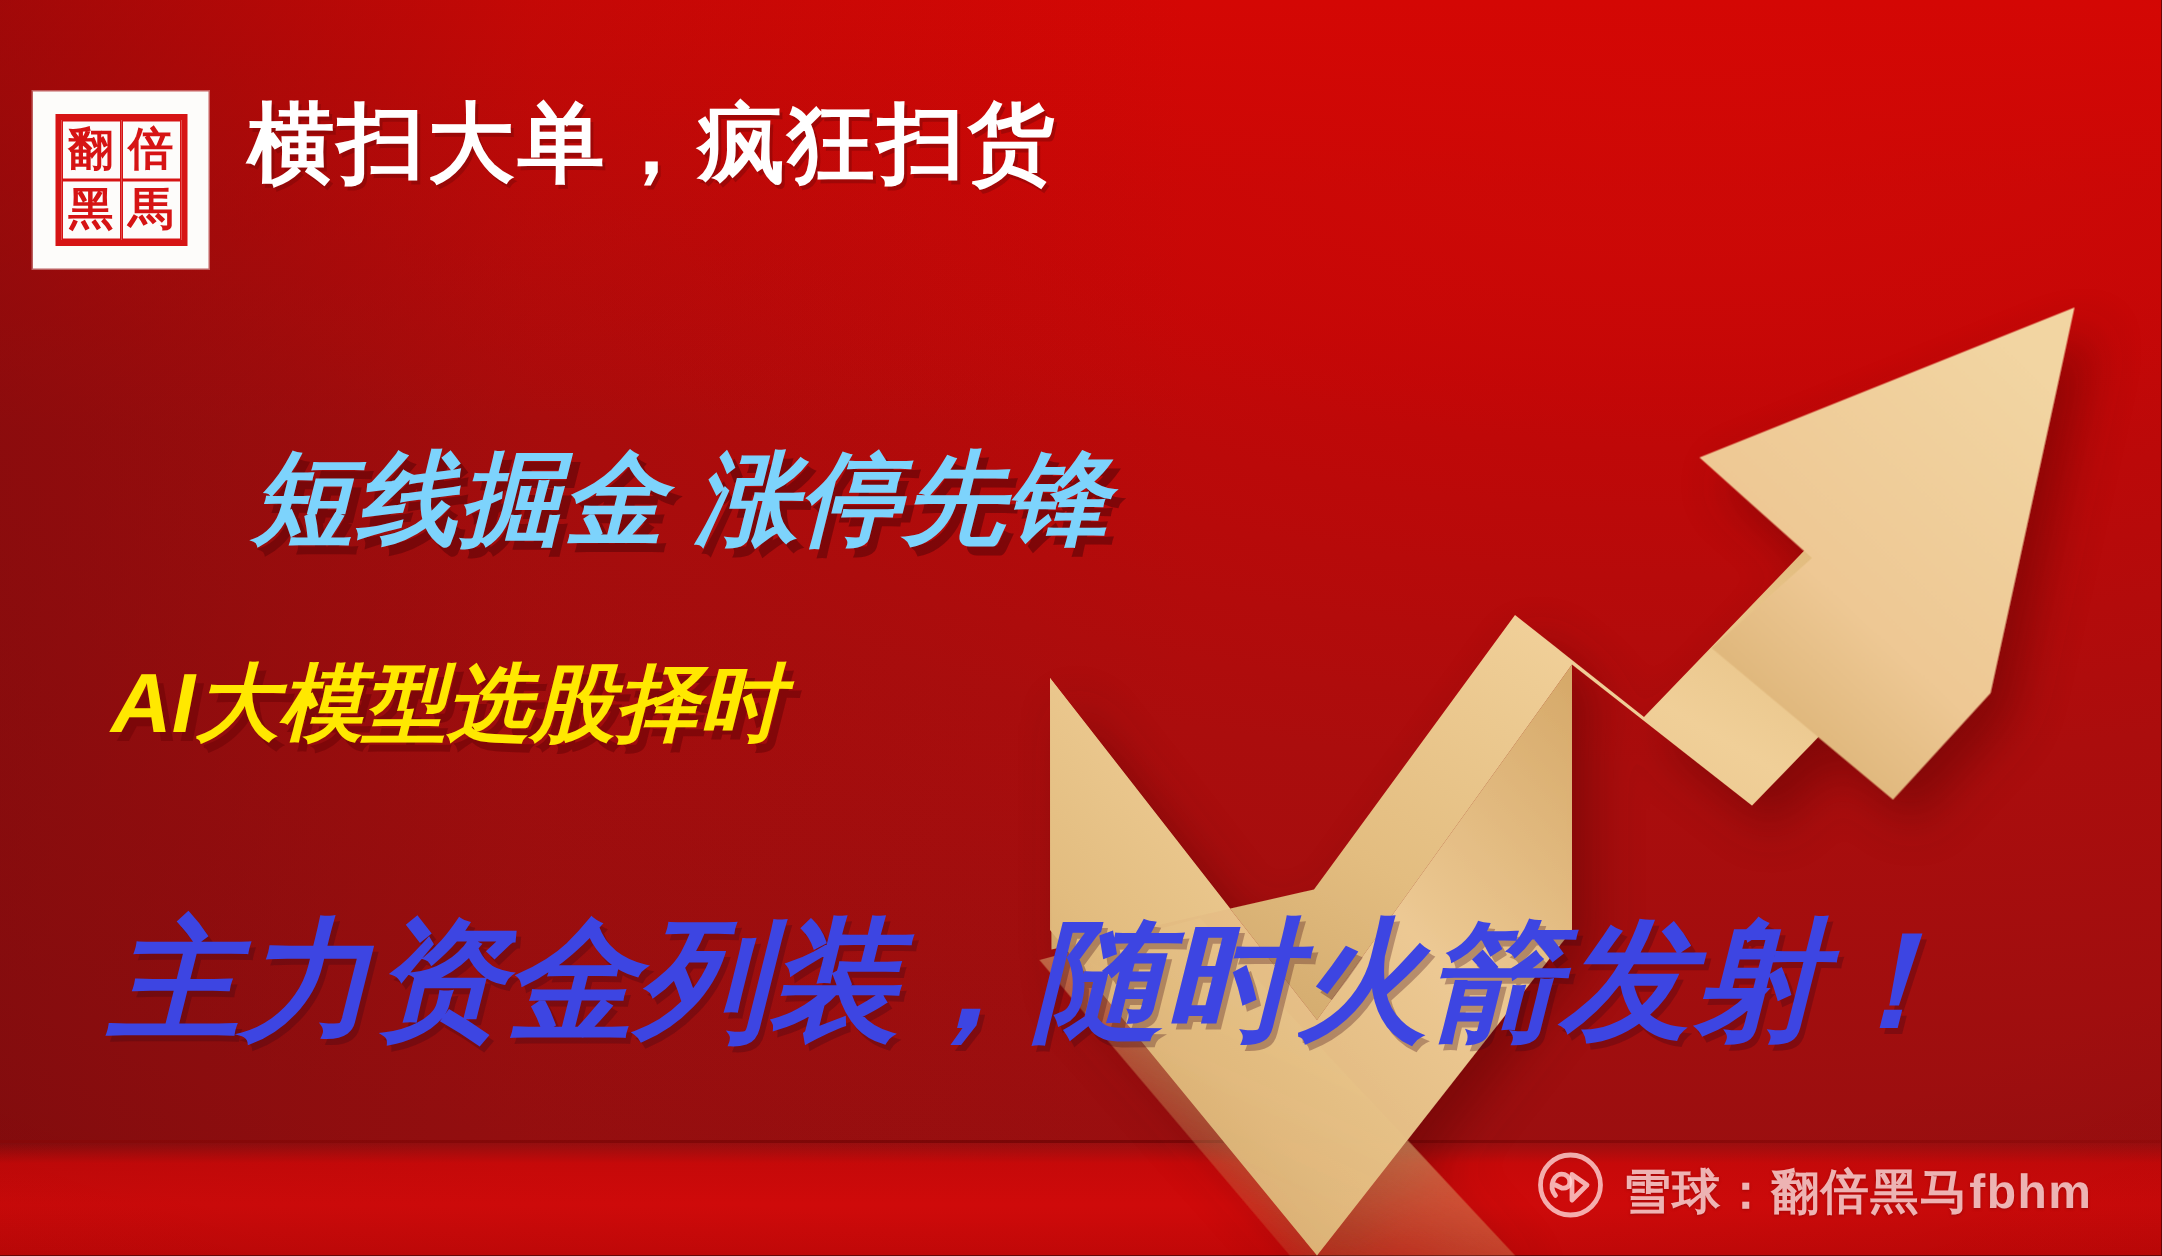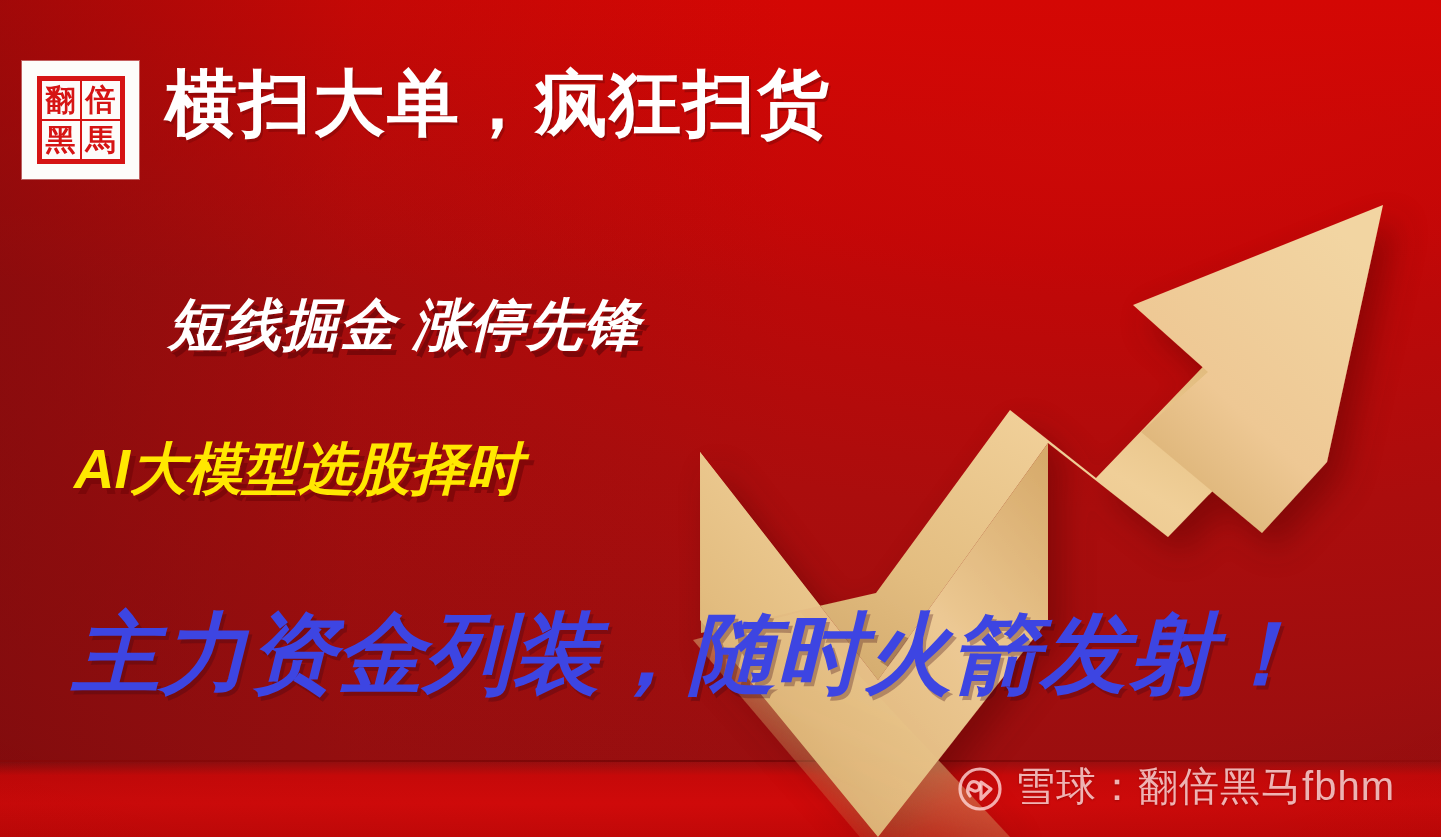--- a/index.html
+++ b/index.html
@@ -73,37 +73,37 @@
     font-size:30px;
     line-height:1;
     border:1px solid #d61414;
     box-sizing:border-box;
   }
 
   
   .headline{
     position:absolute;
     left:165px; top:66px;
-    font-size:72px;
+    font-size:58px;
     font-weight:900;
     color:#ffffff;
     letter-spacing:2px;
     line-height:1.05;
     white-space:nowrap;
     text-shadow:2px 3px 0 rgba(120,6,6,0.45);
   }
 
   
   .line2{
     position:absolute;
     left:168px; top:288px;
-    font-size:56px;
+    font-size:68px;
     font-weight:900;
     font-style:italic;
-    color:#ffffff;
+    color:#7dd3fc;
     letter-spacing:1px;
     white-space:nowrap;
     text-shadow:5px 6px 0 rgba(110,6,8,0.75);
   }
   .line3{
     position:absolute;
     left:74px; top:432px;
     font-size:56px;
     font-weight:900;
     font-style:italic;
@@ -121,24 +121,24 @@
     color:#3d45e2;
     letter-spacing:0px;
     white-space:nowrap;
     text-shadow:3px 4px 0 rgba(60,8,20,0.30);
   }
 
   
   .watermark{
     position:absolute;
     right:46px; bottom:16px;
-    display:flex; align-items:flex-start; gap:12px;
+    display:flex; align-items:center; gap:12px;
     color:rgba(255,222,222,0.80);
-    font-size:40px;
-    font-weight:400;
+    font-size:32px;
+    font-weight:700;
     letter-spacing:1px;
     white-space:nowrap;
     text-shadow:0 1px 2px rgba(90,0,0,0.35);
   }
   .watermark .wm-icon{ display:block; flex:0 0 auto; }
   .watermark .wm-text{ line-height:1; }
 </style>
 </head>
 <body>
 

